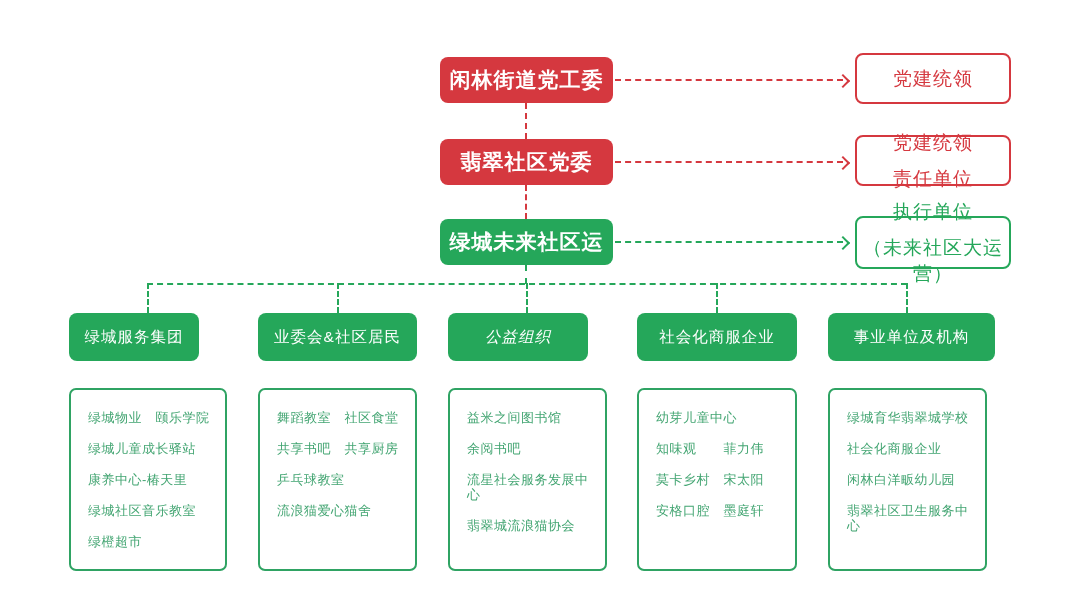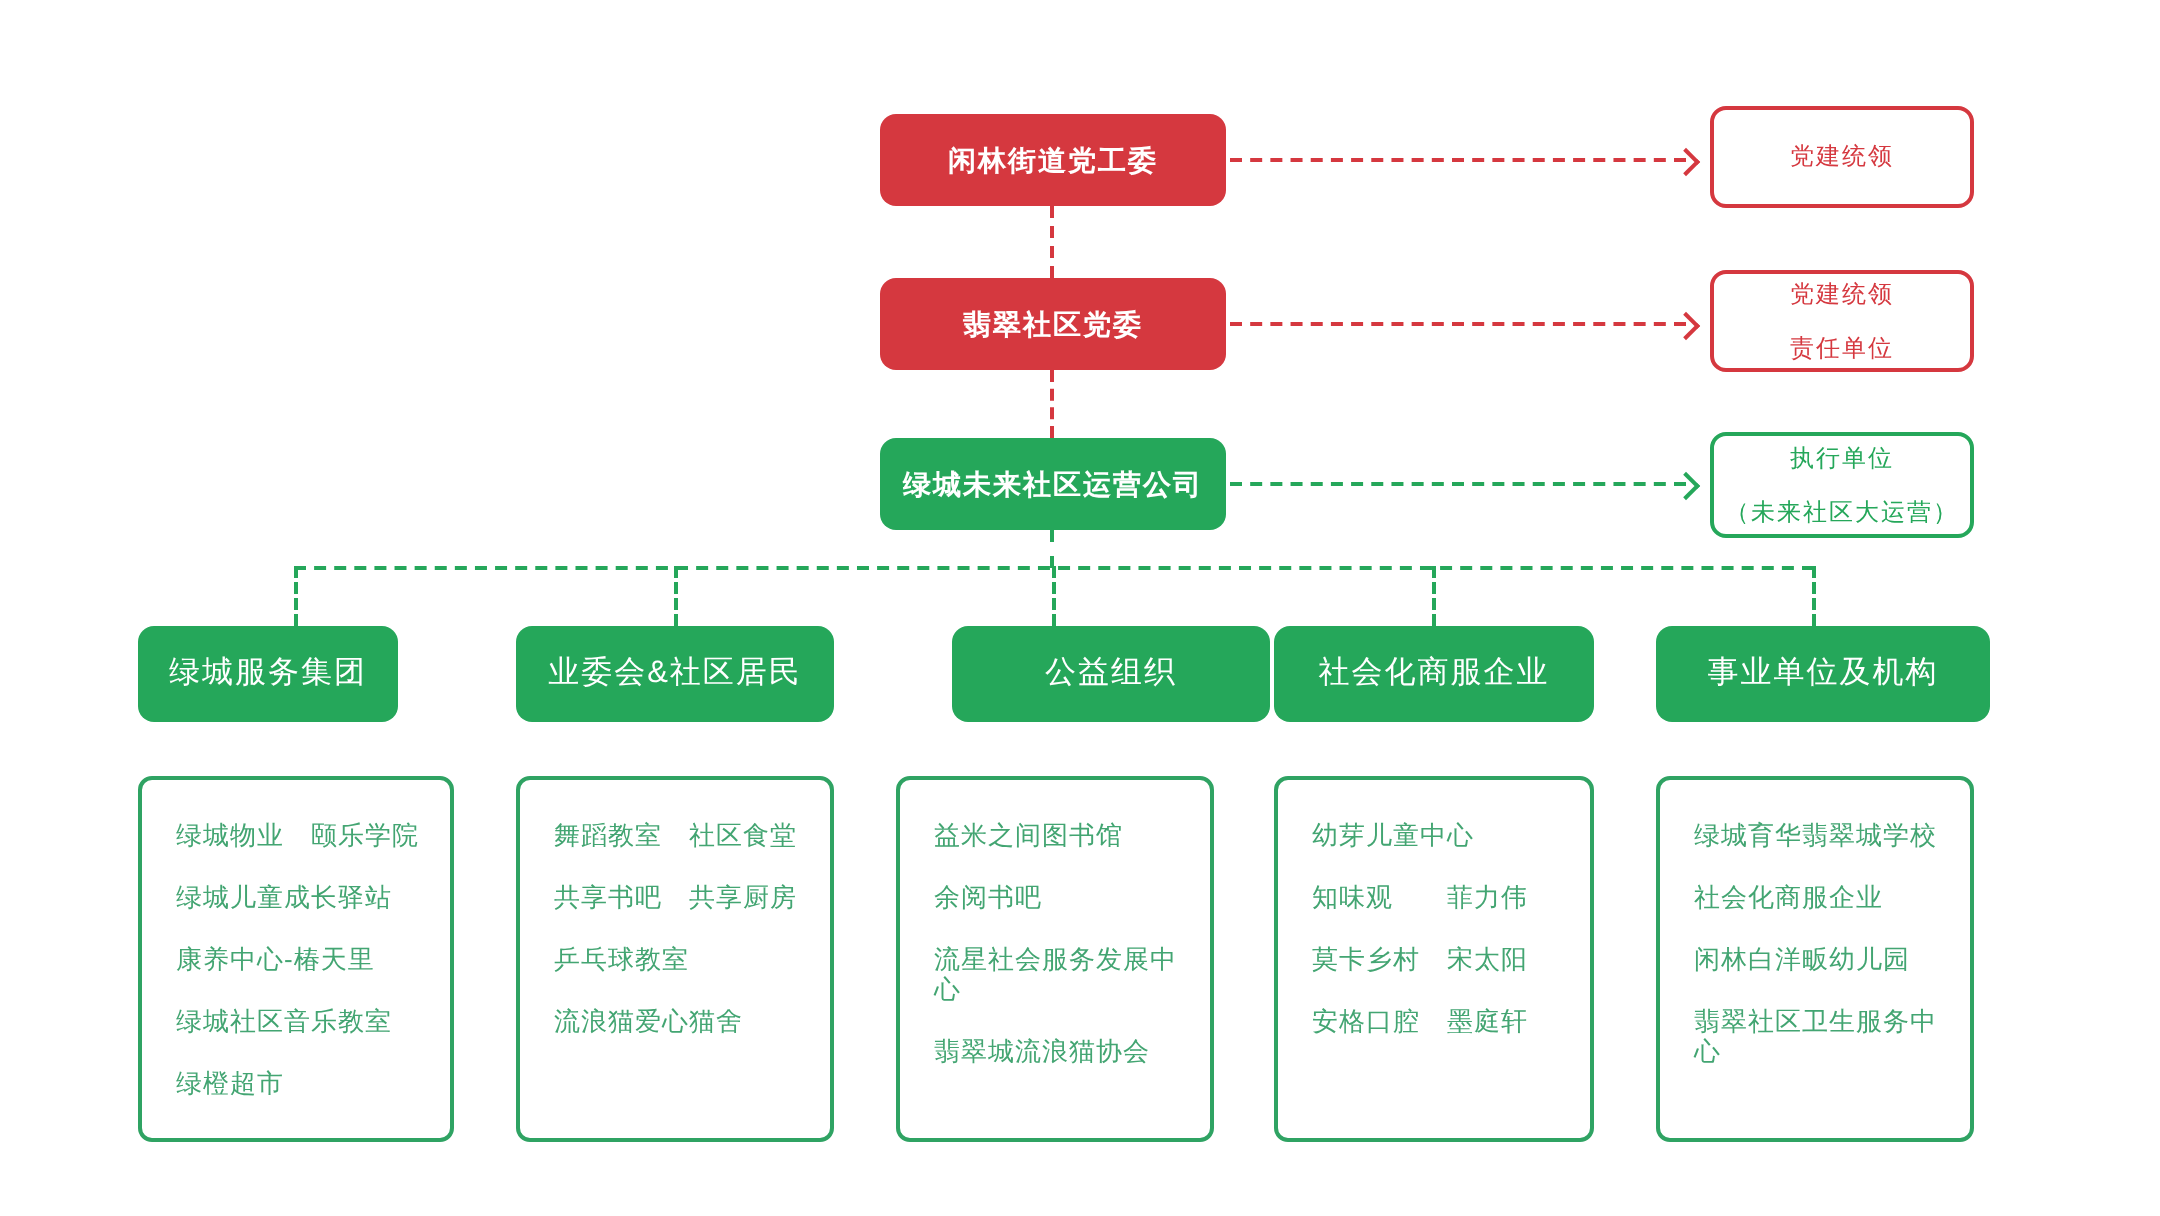--- a/index.html
+++ b/index.html
@@ -6,27 +6,27 @@
     --red:#d5383f;
     --green:#25a75a;
     --list-green:#43a572;
     --list-border:#2fa363;
   }
   html,body{margin:0;padding:0;background:#ffffff;}
   body{font-family:"Liberation Sans","DejaVu Sans",sans-serif;}
   .canvas{position:relative;width:1080px;height:608px;background:#ffffff;overflow:hidden;}
 
   .box{position:absolute;box-sizing:border-box;border-radius:8px;text-align:center;color:#fff;}
-  .main-box{left:440px;width:173px;height:46px;line-height:46px;font-size:14px;font-weight:bold;letter-spacing:1px;}
+  .main-box{left:440px;width:173px;height:46px;line-height:46px;font-size:21px;font-weight:bold;letter-spacing:1px;}
   .red-fill{background:var(--red);}
   .green-fill{background:var(--green);}
 
-  .outline-box{position:absolute;box-sizing:border-box;left:855px;width:132px;border:2px solid;border-radius:8px;
+  .outline-box{position:absolute;box-sizing:border-box;left:855px;width:156px;border:2px solid;border-radius:8px;
     background:#fff;display:flex;flex-direction:column;justify-content:center;gap:10px;
-    text-align:center;font-size:12px;letter-spacing:1px;}
+    text-align:center;font-size:19px;letter-spacing:1px;}
   .outline-red{border-color:var(--red);color:var(--red);}
   .outline-green{border-color:var(--green);color:var(--green);}
 
   .header-box{position:absolute;top:313px;height:48px;line-height:48px;box-sizing:border-box;border-radius:8px;
     background:var(--green);color:#fff;text-align:center;font-size:15.5px;letter-spacing:1px;}
 
   .list-box{position:absolute;top:388px;height:183px;box-sizing:border-box;border:2px solid var(--list-border);
     border-radius:7px;background:#fff;padding:20px 6px 0 17px;}
   .list-item{color:var(--list-green);font-size:13px;line-height:15px;margin-bottom:16px;white-space:pre-wrap;letter-spacing:0.5px;}
 
@@ -74,21 +74,21 @@
 
   <div class="hline green-line" style="left:147px;top:283px;width:760px;"></div>
   <div class="vline green-line" style="left:147px;top:283px;height:30px;"></div>
   <div class="vline green-line" style="left:337px;top:283px;height:30px;"></div>
   <div class="vline green-line" style="left:526px;top:283px;height:30px;"></div>
   <div class="vline green-line" style="left:716px;top:283px;height:30px;"></div>
   <div class="vline green-line" style="left:906px;top:283px;height:30px;"></div>
 
   <div class="header-box" style="left:69px;width:130px;">绿城服务集团</div>
   <div class="header-box" style="left:258px;width:159px;">业委会&amp;社区居民</div>
-  <div class="header-box" style="left:476px;width:159px;">公益组织</div>
+  <div class="header-box" style="left:448px;width:140px;font-style:italic;">公益组织</div>
   <div class="header-box" style="left:637px;width:160px;">社会化商服企业</div>
   <div class="header-box" style="left:828px;width:167px;">事业单位及机构</div>
 
   <div class="list-box" style="left:69px;width:158px;">
     <div class="list-item">绿城物业　颐乐学院</div>
     <div class="list-item">绿城儿童成长驿站</div>
     <div class="list-item">康养中心-椿天里</div>
     <div class="list-item">绿城社区音乐教室</div>
     <div class="list-item">绿橙超市</div>
   </div>

